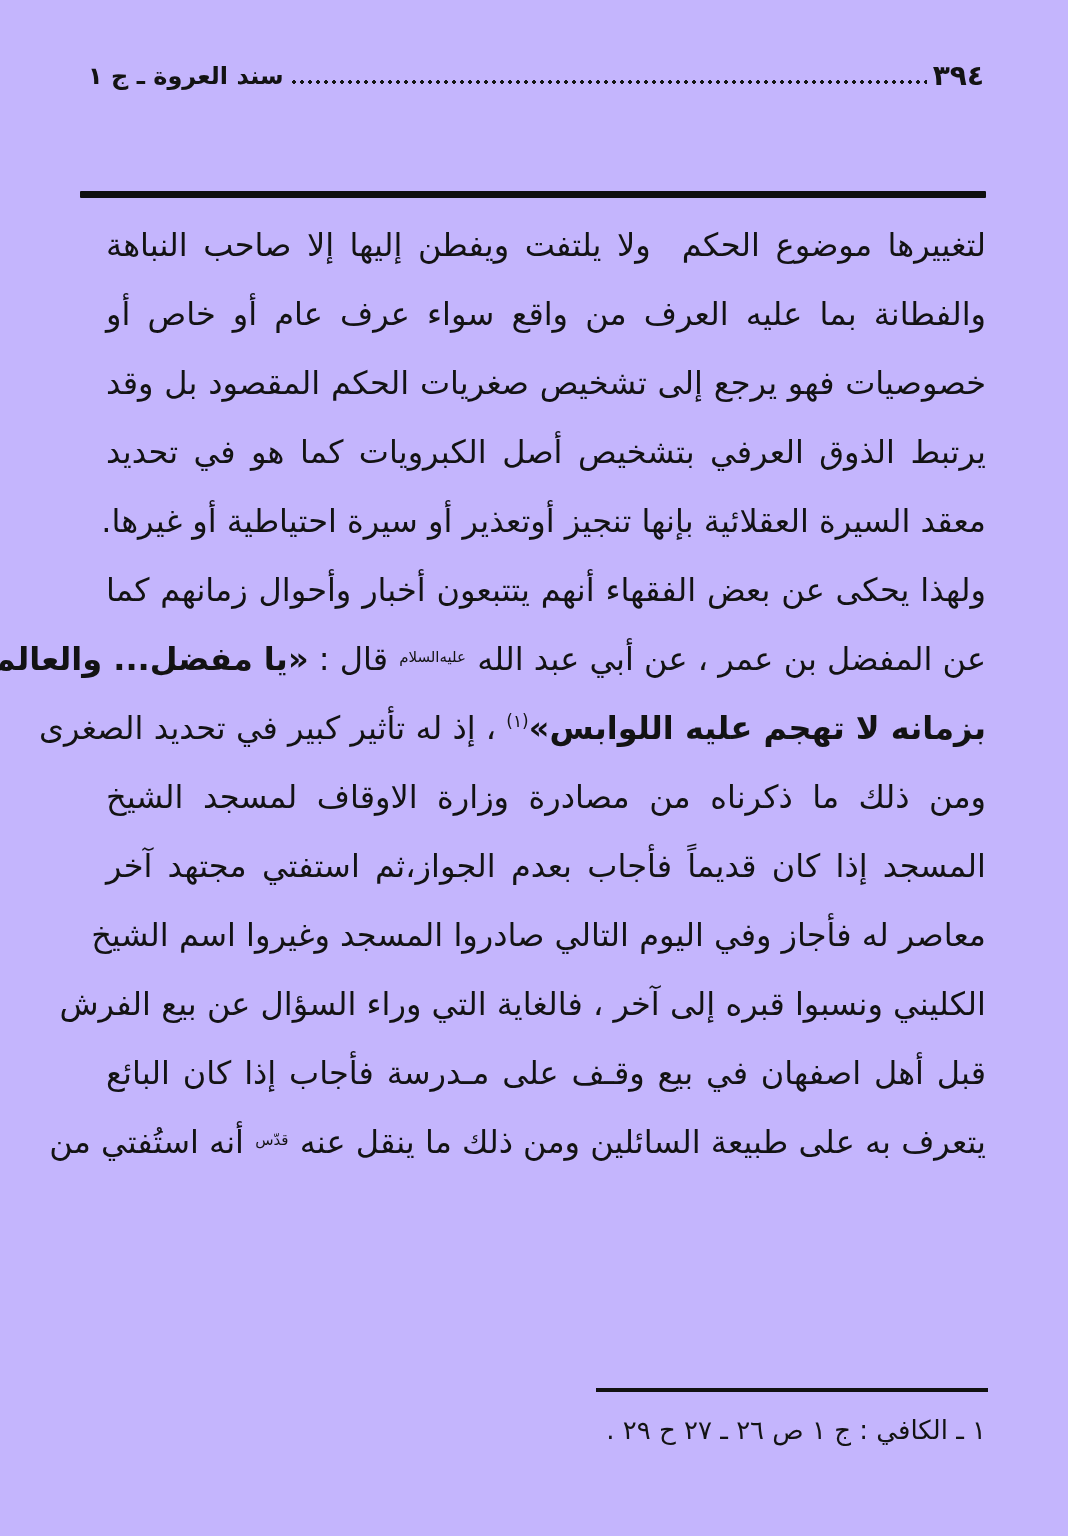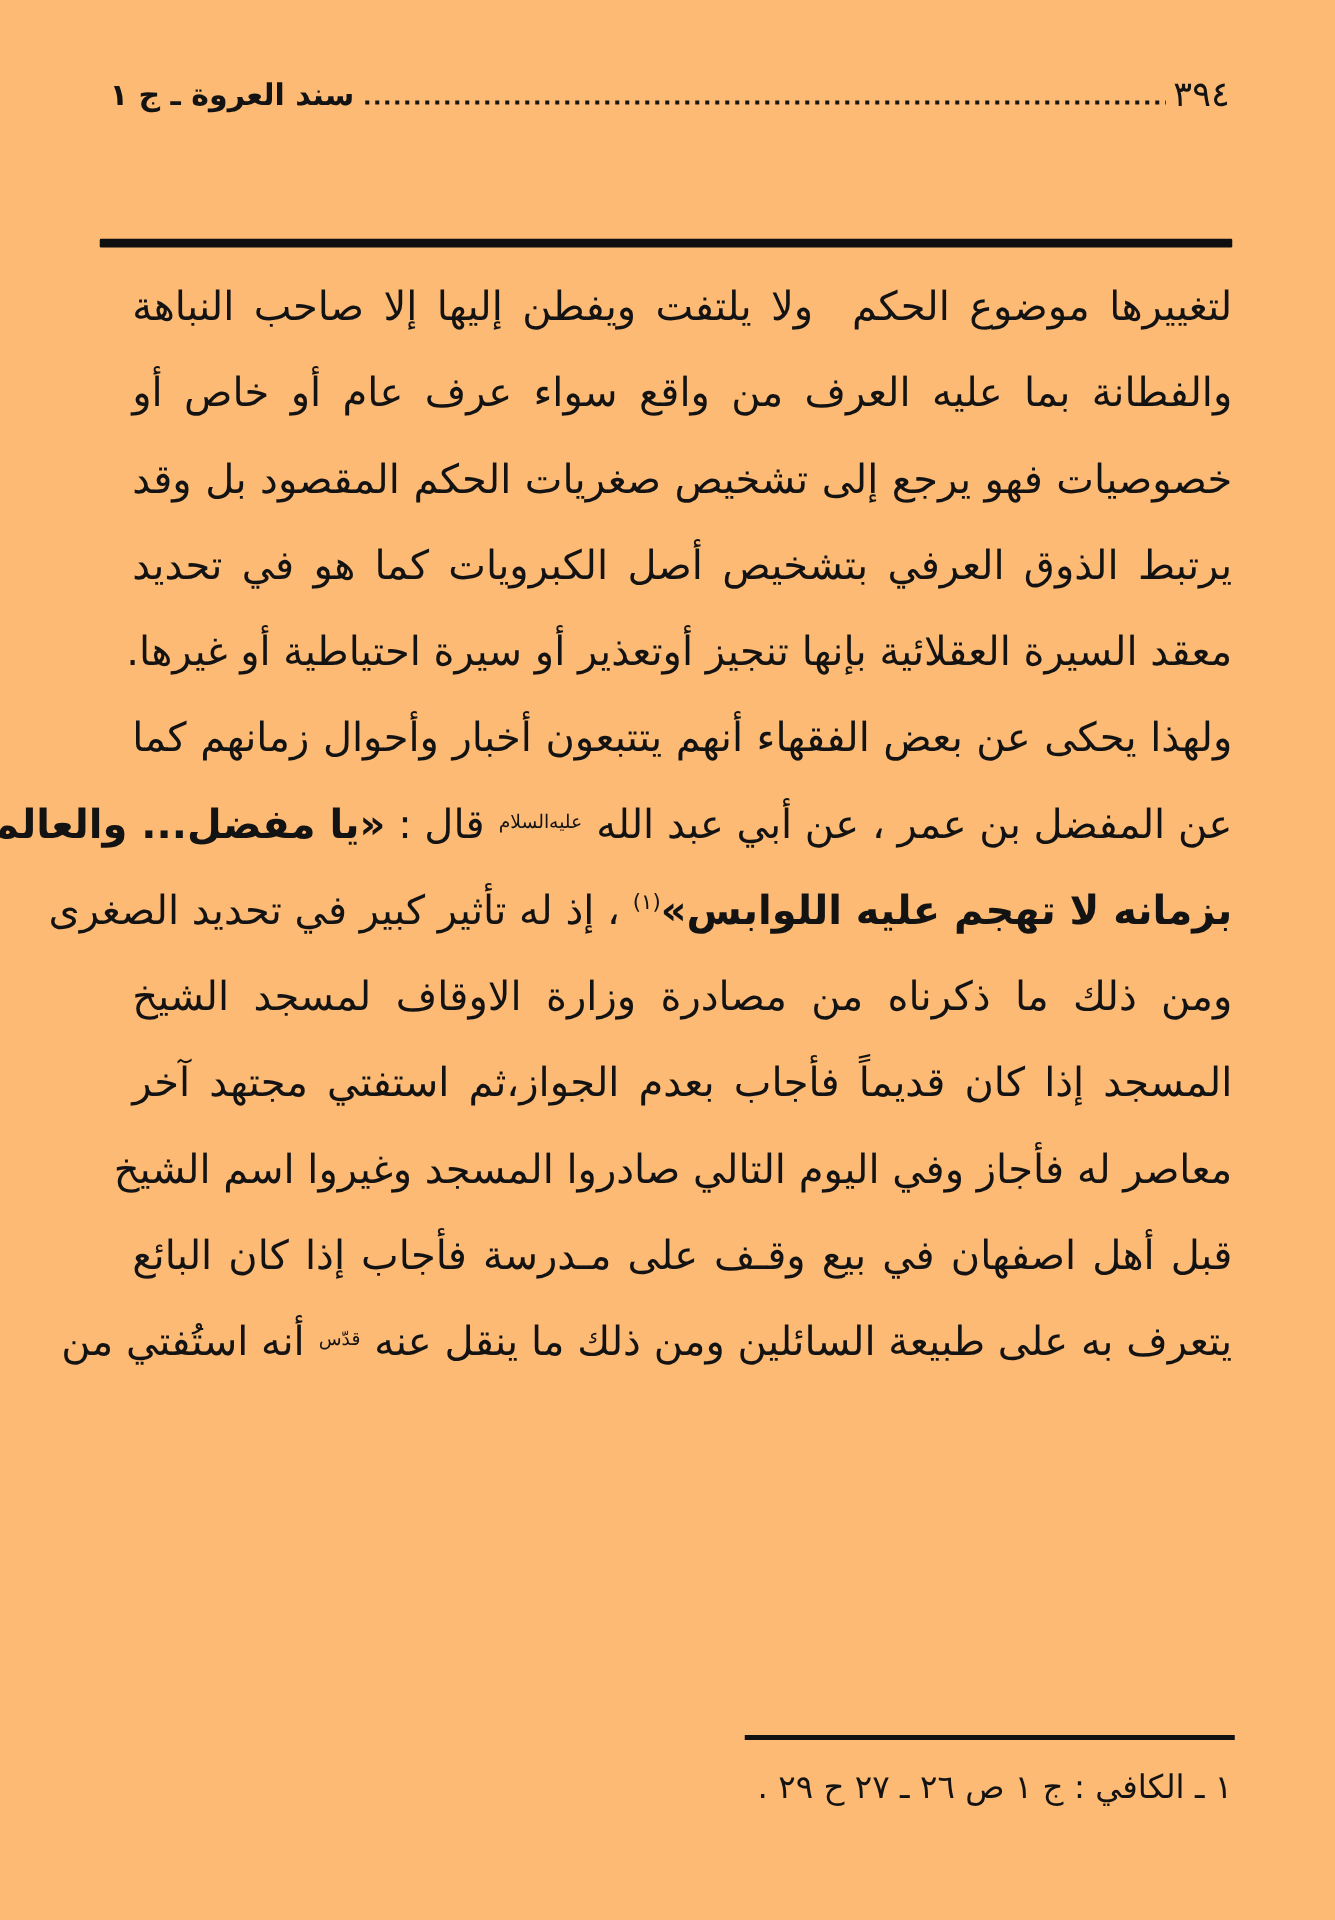--- a/index.html
+++ b/index.html
@@ -3,21 +3,21 @@
 <meta charset="utf-8">
 <style>
   html, body { margin: 0; padding: 0; }
   body { background: #e8e8e8; font-family: "DejaVu Sans", sans-serif; }
 
   .page {
     position: relative;
     width: 1068px;
     height: 1536px;
     margin: 0 auto;
-    background: #fdba74;
+    background: #c4b5fd;
     color: #131313;
     overflow: hidden;
     direction: rtl;
   }
 
   
   .running-header {
     position: absolute;
     top: 46px;
     left: 82px;
@@ -38,21 +38,21 @@
   .header-leader {
     flex: 1;
     height: 12px;
     margin: 0 4px 6px 4px;
     background-image: radial-gradient(circle, #161616 1.7px, transparent 1.9px);
     background-size: 8px 8px;
     background-position: left bottom;
     background-repeat: repeat-x;
   }
   .header-folio {
-    font-weight: 400;
+    font-weight: 700;
     font-size: 28px;
     white-space: nowrap;
     padding: 0 2px 0 2px;
     text-align: center;
   }
 
   
   .section-rule {
     position: absolute;
     top: 191px;
@@ -142,20 +142,21 @@
     <p class="line"><span>والفطانة بما عليه العرف من واقع سواء عرف عام أو خاص أو</span></p>
     <p class="line"><span>خصوصيات فهو يرجع إلى تشخيص صغريات الحكم المقصود بل وقد</span></p>
     <p class="line"><span>يرتبط الذوق العرفي بتشخيص أصل الكبرويات كما هو في تحديد</span></p>
     <p class="line"><span>معقد السيرة العقلائية بإنها تنجيز أوتعذير أو سيرة احتياطية أو غيرها.</span></p>
     <p class="line"><span>ولهذا يحكى عن بعض الفقهاء أنهم يتتبعون أخبار وأحوال زمانهم كما</span></p>
     <p class="line"><span>عن المفضل بن عمر ، عن أبي عبد الله </span><span class="honorific">عليه‌السلام</span><span> قال : </span><span class="seg-bold">«يا مفضل... والعالم</span></p>
     <p class="line"><span class="seg-bold">بزمانه لا تهجم عليه اللوابس»</span><span class="fn-marker">(١)</span><span> ، إذ له تأثير كبير في تحديد الصغرى</span></p>
     <p class="line"><span>ومن ذلك ما ذكرناه من مصادرة وزارة الاوقاف لمسجد الشيخ</span></p>
     <p class="line"><span>المسجد إذا كان قديماً فأجاب بعدم الجواز،ثم استفتي مجتهد آخر</span></p>
     <p class="line"><span>معاصر له فأجاز وفي اليوم التالي صادروا المسجد وغيروا اسم الشيخ</span></p>
+    <p class="line"><span>الكليني ونسبوا قبره إلى آخر ، فالغاية التي وراء السؤال عن بيع الفرش</span></p>
     <p class="line"><span>قبل أهل اصفهان في بيع وقـف على مـدرسة فأجاب إذا كان البائع</span></p>
     <p class="line"><span>يتعرف به على طبيعة السائلين ومن ذلك ما ينقل عنه </span><span class="honorific">قدّس</span><span> أنه استُفتي من</span></p>
   </div>
 
   <div class="footnote-rule"></div>
   <div class="footnote">
     <span>١ ـ الكافي : ج ١ ص ٢٦ ـ ٢٧ ح ٢٩ .</span>
   </div>
 
 </div>

